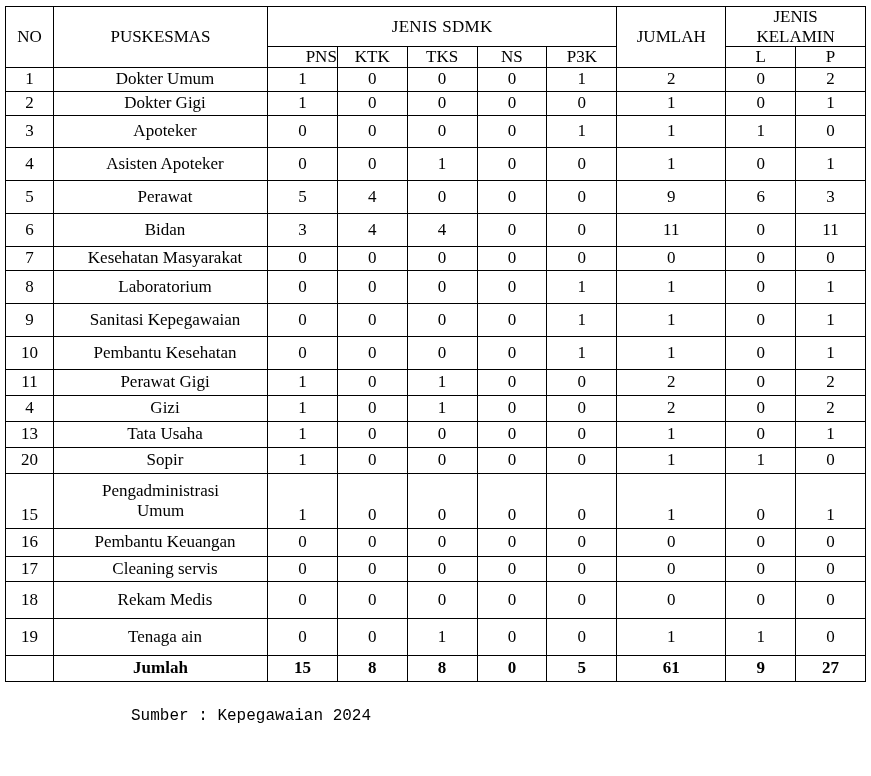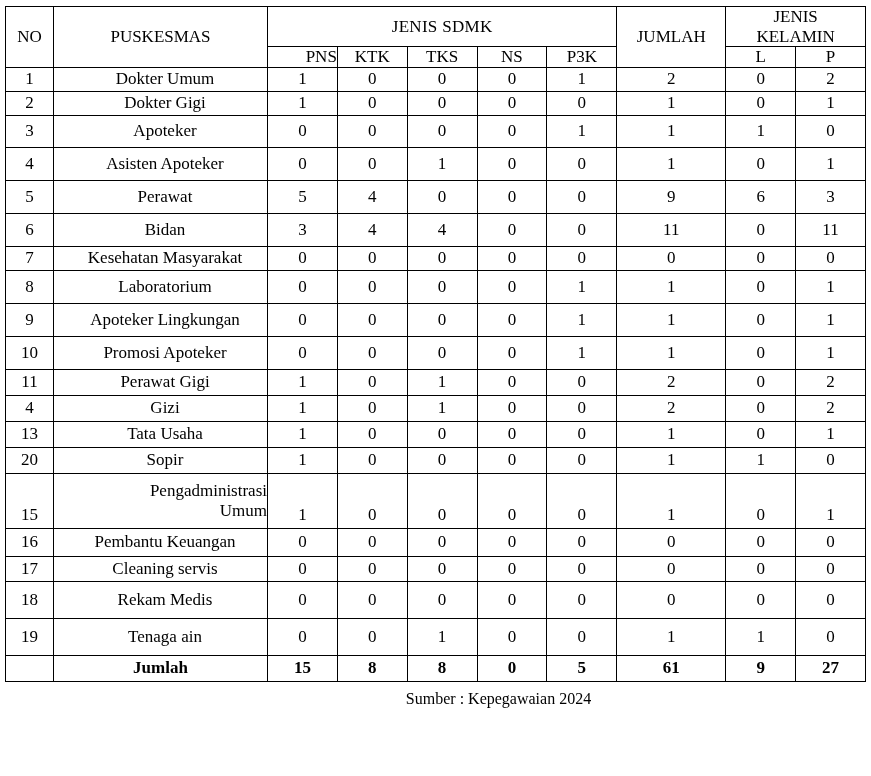--- a/index.html
+++ b/index.html
@@ -62,31 +62,30 @@
     padding-left: 9px;
   }
   tbody tr.total td {
     font-weight: bold;
   }
   tbody tr.total td.c-name {
     text-align: center;
     padding-left: 0;
   }
   td.name-wrap {
-    text-align: right;
+    text-align: center;
     padding-left: 9px;
     line-height: 1.18;
     vertical-align: bottom;
     padding-bottom: 2px;
   }
   .src {
-    margin: 8px 0 0 126px;
+    margin: 25px 0 0 126px;
     font-size: 16px;
-    font-family: Liberation Serif, serif;
-    text-align: center;
+    font-family: Liberation Mono, monospace;
   }
 </style>
 </head>
 <body>
 
 <div id="page">
 
   <table class="sdmk">
     <thead>
       <tr>
@@ -210,34 +209,34 @@
         <td>0</td>
         <td>0</td>
         <td>1</td>
         <td>1</td>
         <td>0</td>
         <td>1</td>
       </tr>
 
       <tr style="height:33px">
         <td>9</td>
-        <td class="c-name">Apoteker Lingkungan</td>
+        <td class="c-name">Sanitasi Kepegawaian</td>
         <td>0</td>
         <td>0</td>
         <td>0</td>
         <td>0</td>
         <td>1</td>
         <td>1</td>
         <td>0</td>
         <td>1</td>
       </tr>
 
       <tr style="height:33px">
         <td>10</td>
-        <td class="c-name">Promosi Apoteker</td>
+        <td class="c-name">Pembantu Kesehatan</td>
         <td>0</td>
         <td>0</td>
         <td>0</td>
         <td>0</td>
         <td>1</td>
         <td>1</td>
         <td>0</td>
         <td>1</td>
       </tr>
 

